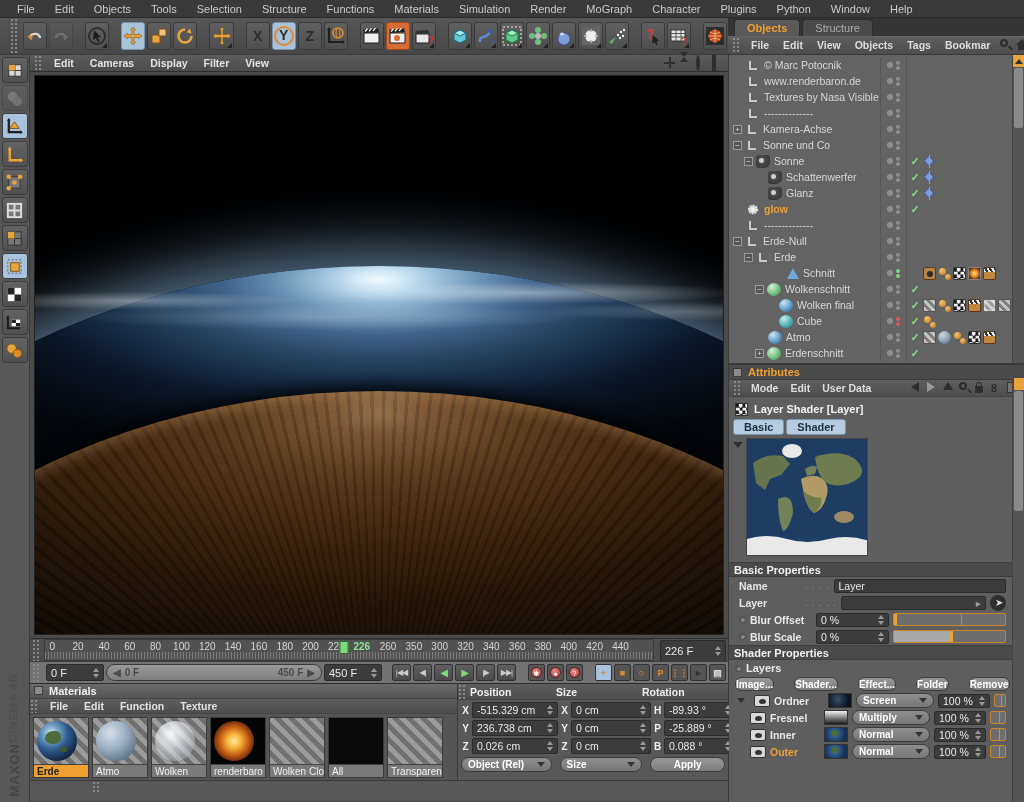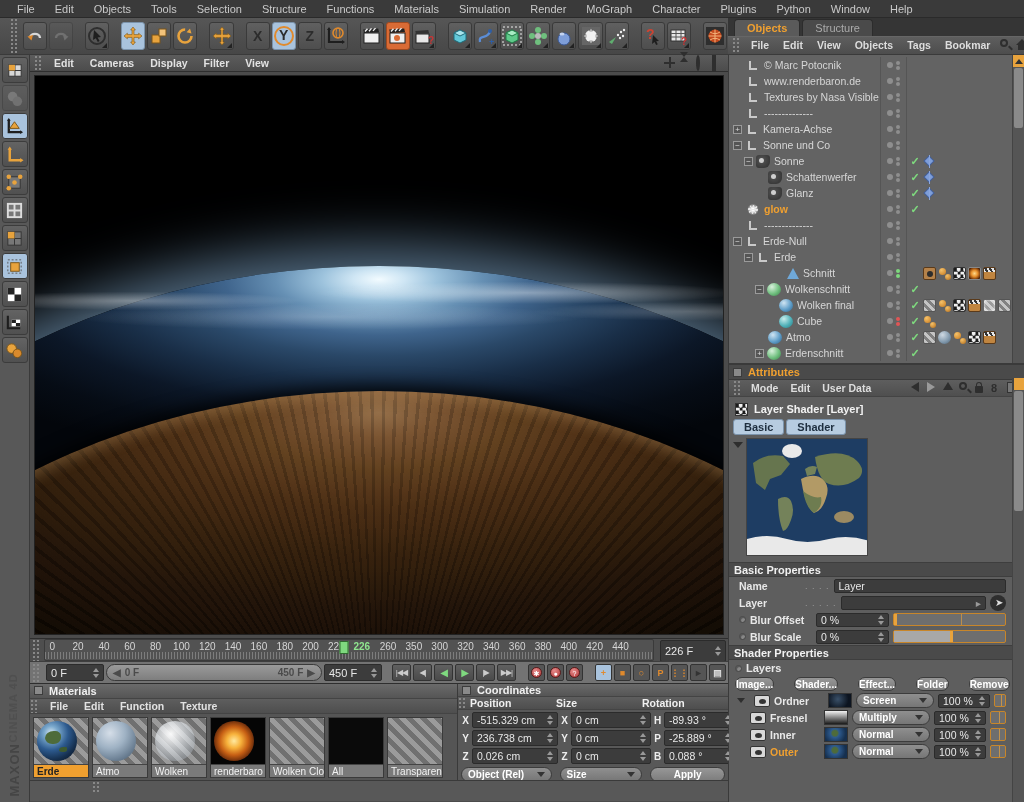--- a/index.html
+++ b/index.html
@@ -673,24 +673,20 @@
                 <div class="thumb th-black"></div>
                 <div class="lbl">All</div>
               </div>
               <div class="mat">
                 <div class="thumb th-stripe"></div>
                 <div class="lbl">Transparen</div>
               </div>
             </div>
         </div>
         <div class="coord-panel">
-          <div class="panel-title">
-            <div class="pt-box"></div>
-            <span>Coordinates</span>
-          </div>
           <div class="coord-head">
             <div class="grip"></div>
             <span style="width:86px;">Position</span>
             <span style="width:86px;">Size</span>
             <span>Rotation</span>
           </div>
           <div class="coord-grid" id="coordgrid">
               <div class="coord-row">
                 <span class="ax">X</span>
                 <div class="fld" style="width: 86px; flex: 0 0 auto;">

